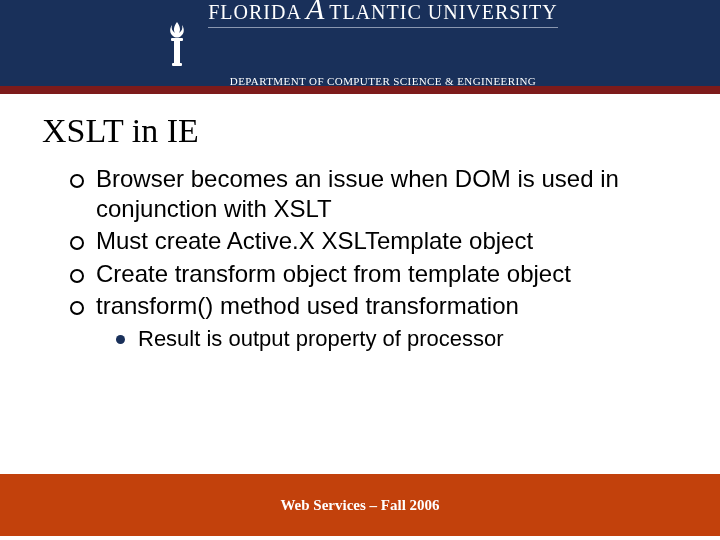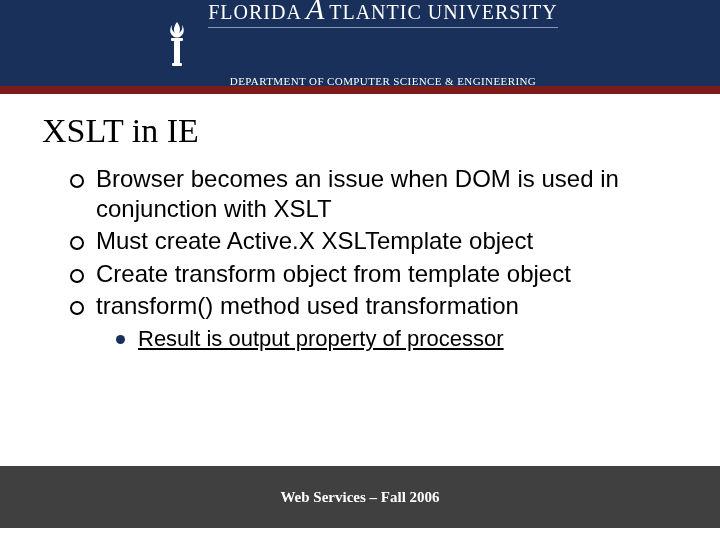--- a/index.html
+++ b/index.html
@@ -93,21 +93,20 @@
     top: 10px;
     width: 10px;
     height: 10px;
     border-radius: 50%;
     border: 2px solid #000;
     background: transparent;
   }
   ul.sub {
     list-style: none;
     margin: 4px 0 6px 46px;
-    text-decoration: underline;
   }
   ul.sub > li {
     font-size: 22px;
     line-height: 1.3;
     color: #000;
     position: relative;
     padding-left: 22px;
   }
   ul.sub > li::before {
     content: "";
@@ -119,25 +118,25 @@
     border-radius: 50%;
     background: #19305a;
   }
   .gap { height: 14px; }
   .link-text {
     text-decoration: underline;
     color: #000;
   }
   .footer {
     position: absolute;
-    bottom: 12px;
+    bottom: 4px;
     left: 0;
     width: 100%;
     height: 62px;
-    background: #404040;
+    background: #c2410c;
     display: flex;
     align-items: center;
     justify-content: center;
   }
   .footer-text {
     color: #fff;
     font-family: "Times New Roman", serif;
     font-size: 15px;
     font-weight: bold;
   }

